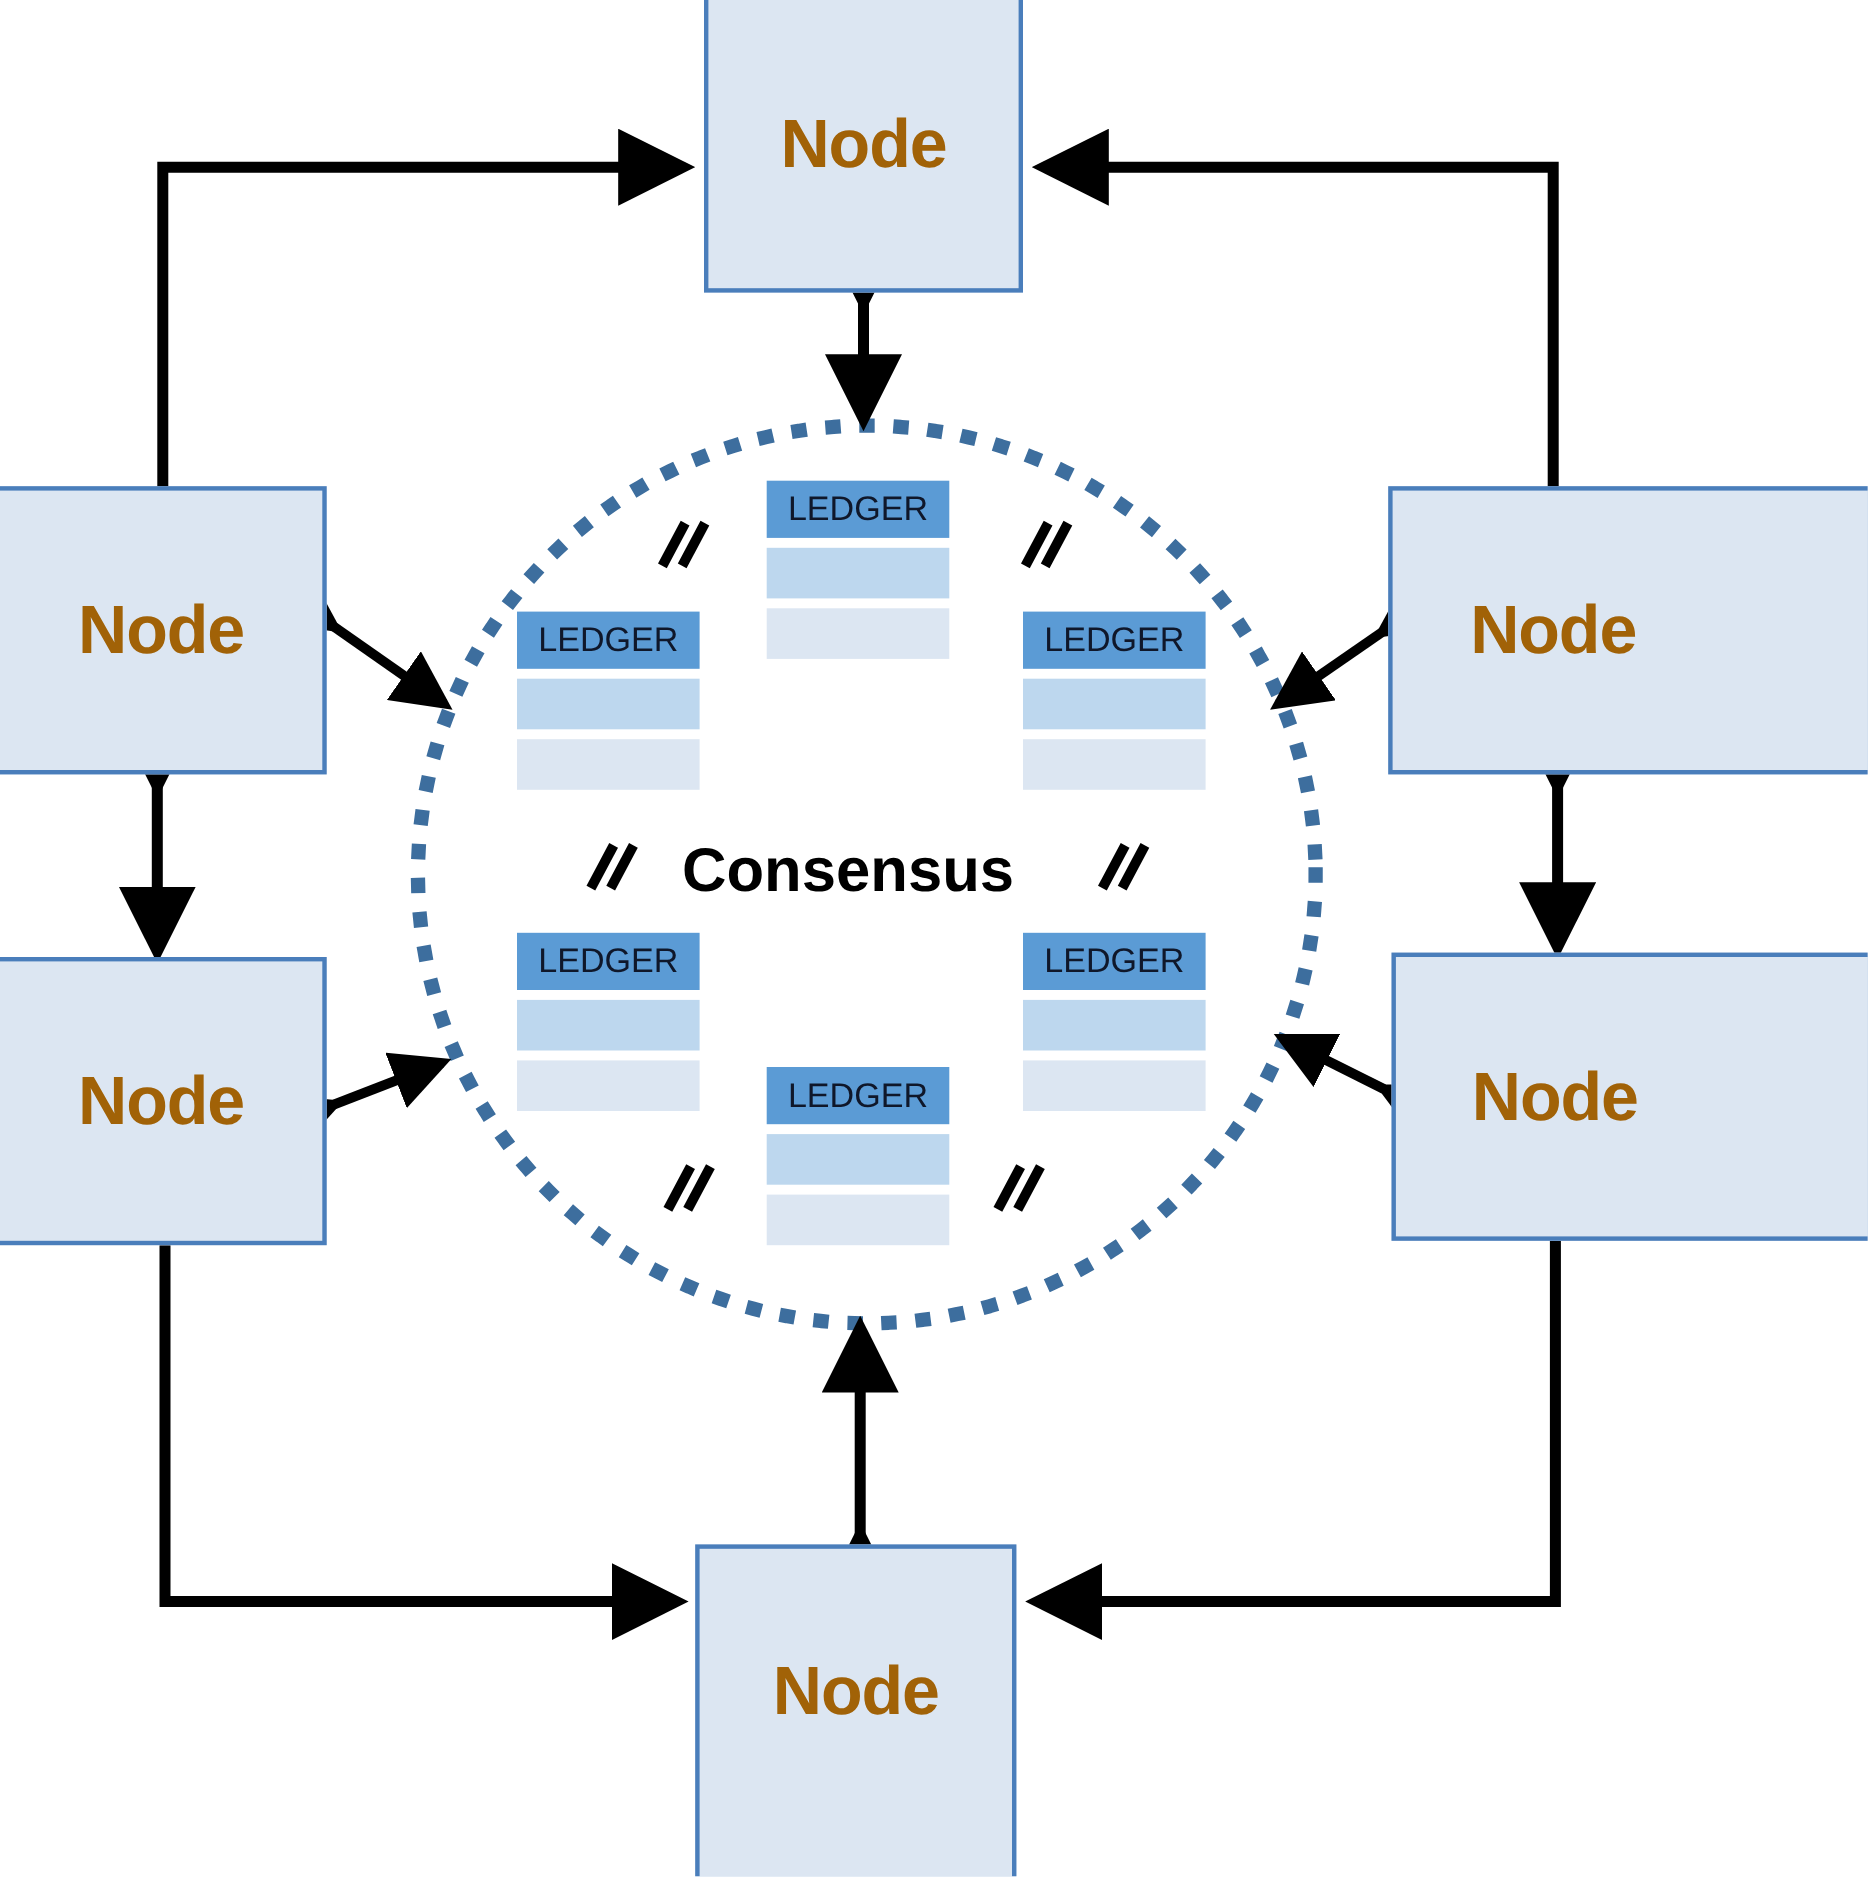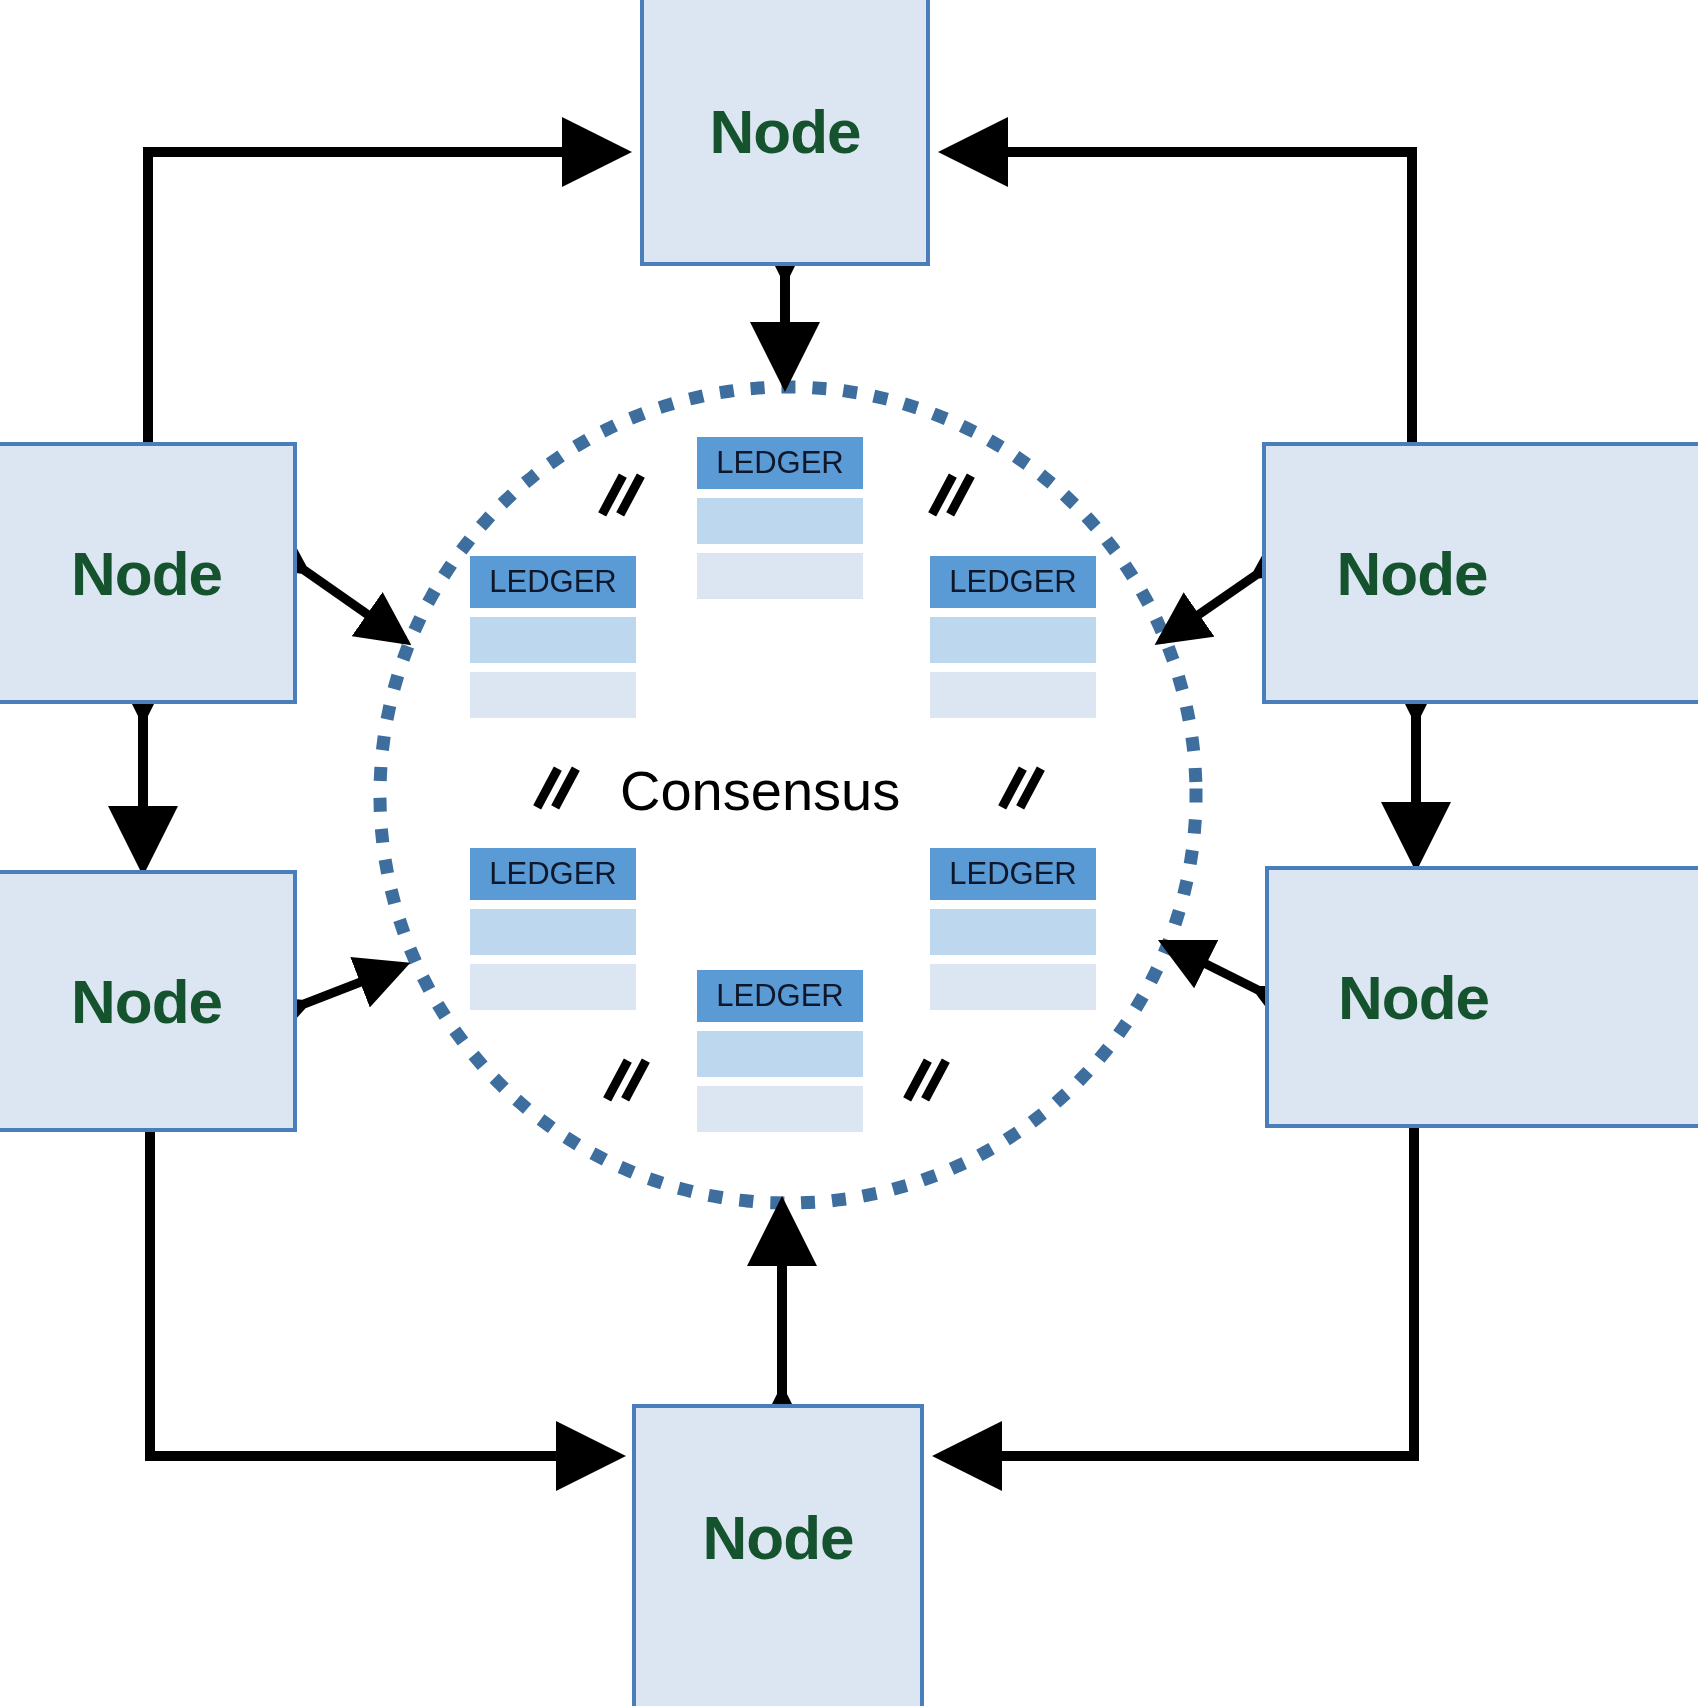--- a/index.html
+++ b/index.html
@@ -27,21 +27,21 @@
     background: #dce6f2;
     border: 4px solid #4a7ebb;
     box-sizing: border-box;
     display: flex;
     align-items: center;
     justify-content: center;
   }
   .node-label {
     font-size: 62px;
     font-weight: bold;
-    color: #14532d;
+    color: #a16207;
     font-family: "Liberation Sans", sans-serif;
     letter-spacing: -1px;
   }
   .ledger {
     position: absolute;
     width: 166px;
   }
   .ledger-head {
     height: 52px;
     background: #5b9bd5;
@@ -55,21 +55,21 @@
   }
   .ledger-row {
     height: 46px;
     margin-top: 9px;
   }
   .ledger-row.r1 { background: #bdd7ee; }
   .ledger-row.r2 { background: #dce6f2; }
   .consensus {
     position: absolute;
     font-size: 56px;
-    font-weight: normal;
+    font-weight: bold;
     color: #000000;
     font-family: "Liberation Sans", sans-serif;
     white-space: nowrap;
   }
   .eq {
     position: absolute;
     width: 46px;
     height: 46px;
   }
   .eq i {

